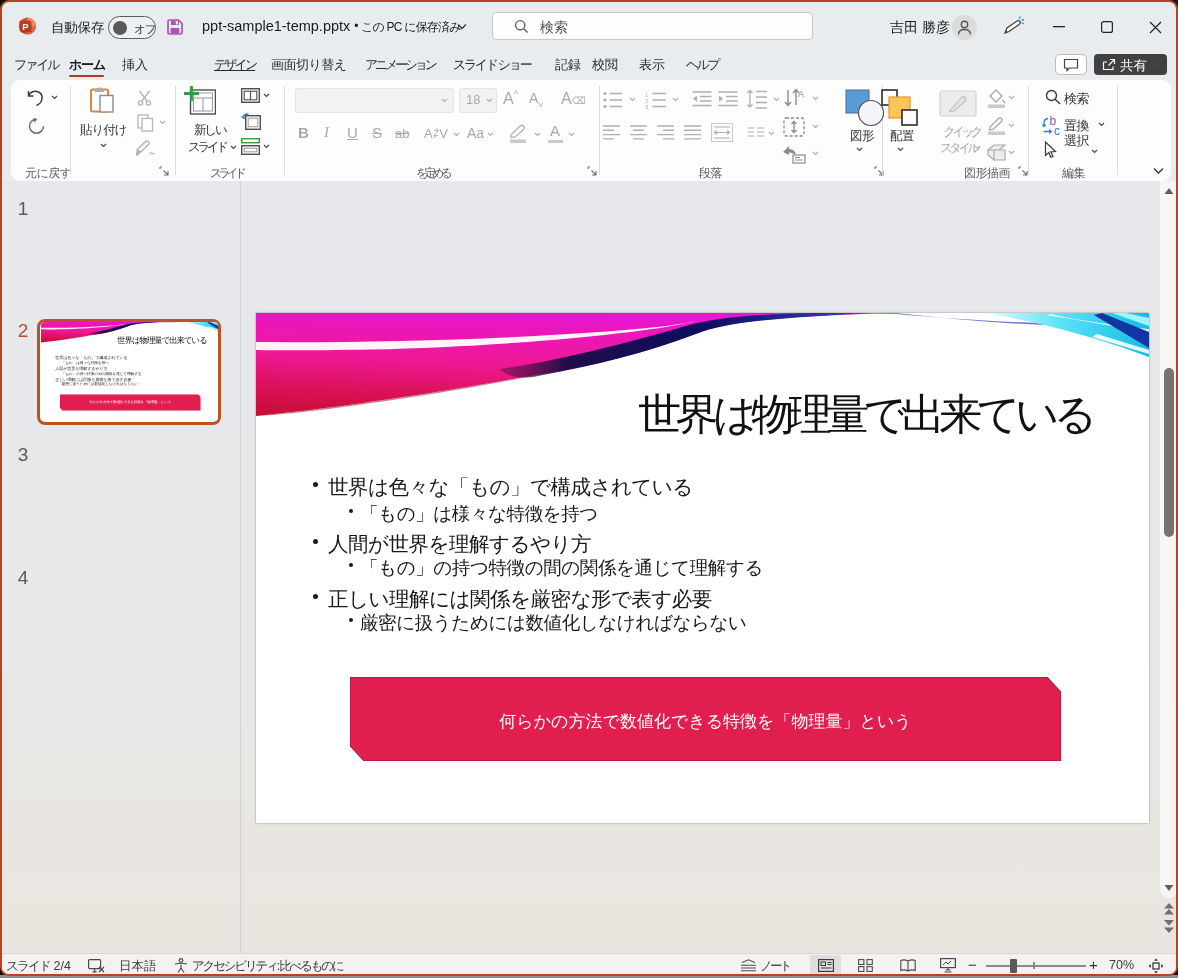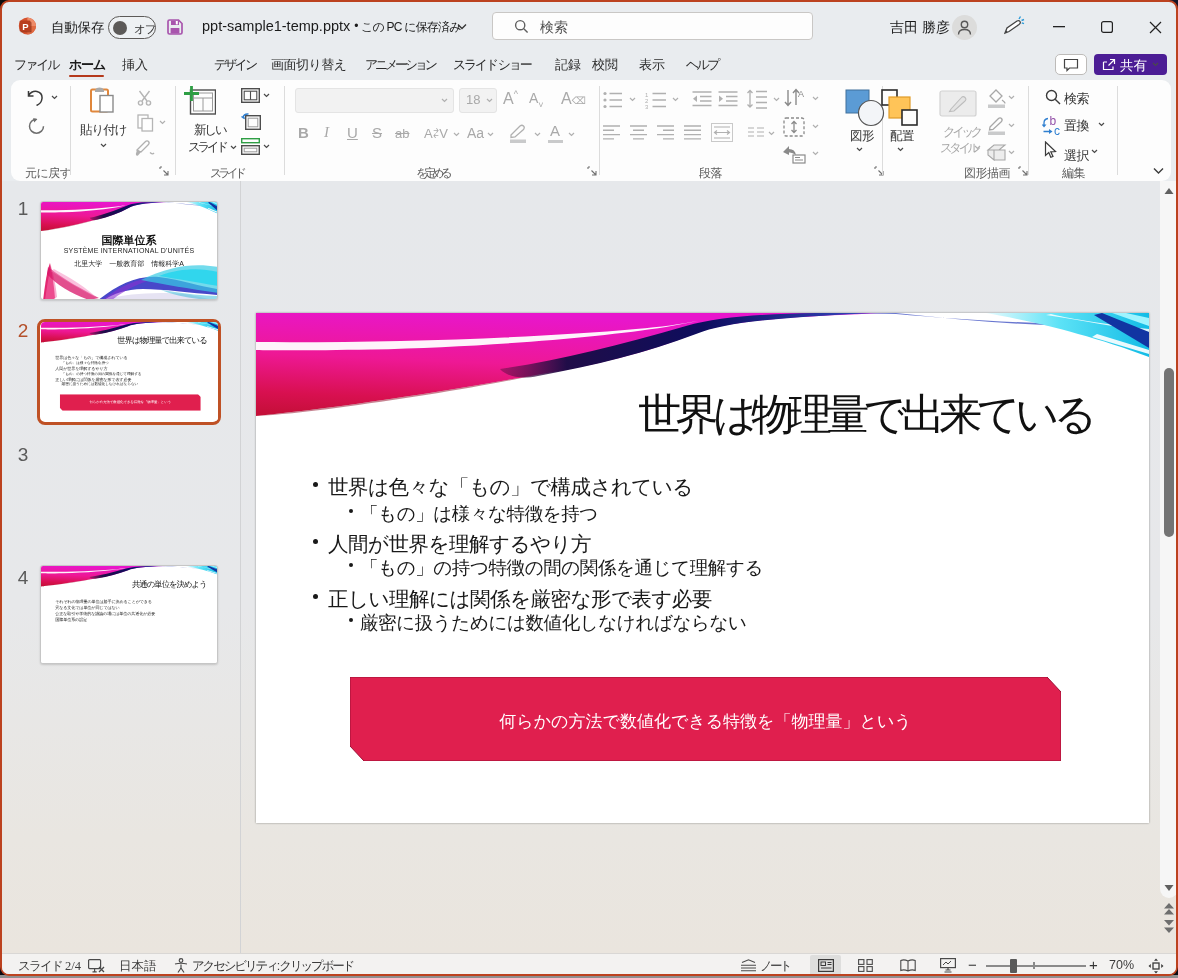--- a/index.html
+++ b/index.html
@@ -16,21 +16,21 @@
   }
   .ttxt { position:absolute; font-size:15px; color:#1b1b1b; white-space:nowrap; }
   #toggle { position:absolute; left:106px; top:14px; width:48px; height:23px; border:1px solid #5c5a58; border-radius:12px; background:#eef1f3; }
   #toggle .knob { position:absolute; left:4px; top:3.5px; width:14px; height:14px; border-radius:50%; background:#5c5a58; }
   #toggle .lab { position:absolute; left:25px; top:5px; font-size:11.5px; color:#333; letter-spacing:-1px; white-space:nowrap;}
   #searchbox { position:absolute; left:490px; top:10px; width:321px; height:28px; background:#fdfdfd; border:1px solid #c9c7c5; border-radius:4px; }
   #tabs { position:absolute; left:0; top:46px; width:100%; height:32px; }
   .tab { position:absolute; top:8px; font-size:13px; color:#2b2b2b; white-space:nowrap; }
   #home-underline { position:absolute; left:67px; top:26.5px; width:35px; height:2.5px; background:#b5391b; border-radius:2px; }
   #commentbtn { position:absolute; left:1053px; top:6px; width:32px; height:21px; background:#fff; border:1px solid #bdbbb9; border-radius:5px; }
-  #sharebtn { position:absolute; left:1092px; top:6px; width:73px; height:21px; background:#4c1d95; border-radius:4px; color:#fff; }
+  #sharebtn { position:absolute; left:1092px; top:6px; width:73px; height:21px; background:#404040; border-radius:4px; color:#fff; }
   #ribbon { position:absolute; left:9px; top:78px; width:1160px; height:101px; background:#fdfdfd; border-radius:9px; }
   .rsep { position:absolute; top:6px; height:89px; width:1px; background:#dcdcdc; }
   .rlabel { position:absolute; top:85px; font-size:12px; color:#5c5c5c; white-space:nowrap; letter-spacing:-0.5px;}
   .rtext { position:absolute; font-size:12.5px; color:#333; white-space:nowrap; letter-spacing:-0.5px;}
   .gray { color:#a9a9a9 !important; }
   .chev { position:absolute; width:7px; height:5px; }
   .chev path { stroke:#4a4a4a; stroke-width:1.2; fill:none; }
   .chev.g path { stroke:#b0b0b0; }
   #content { position:absolute; left:0; top:179px; width:1174px; height:772px;
     background:linear-gradient(180deg,#e6e8eb 0%, #e7e8ea 55%, #e9e6e1 85%, #eae5de 100%); }
@@ -108,21 +108,21 @@
         <path d="M1,1 L12,12 M12,1 L1,12" stroke="#222" stroke-width="1.2"></path>
       </svg>
   </div>
 
   <div id="tabs">
     <div class="tab" style="left:12px;letter-spacing:-2.2px;">ファイル</div>
     <div class="tab" style="left:67px;letter-spacing:-1.2px;font-weight:700;color:#1b1b1b;">ホーム</div>
     <div id="home-underline"></div>
     <div class="tab" style="left:120px;">挿入</div>
     <div class="tab" style="left:166px;margin-top:29px;">描画</div>
-    <div class="tab" style="left:212px;letter-spacing:-3px;">デザイン</div>
+    <div class="tab" style="left:212px;letter-spacing:-3px;text-decoration:underline;">デザイン</div>
     <div class="tab" style="left:269px;letter-spacing:-0.5px;">画面切り替え</div>
     <div class="tab" style="left:363px;letter-spacing:-3.3px;">アニメーション</div>
     <div class="tab" style="left:451px;letter-spacing:-2.4px;">スライド ショー</div>
     <div class="tab" style="left:553px;">記録</div>
     <div class="tab" style="left:590px;">校閲</div>
     <div class="tab" style="left:637px;font-family:Liberation Mono, monospace;">表示</div>
     <div class="tab" style="left:684px;letter-spacing:-2.7px;">ヘルプ</div>
     <div id="commentbtn">
       <svg style="position:absolute;left:7px;top:3px;" width="16" height="14" viewBox="0 0 16 14">
           <path d="M1.5,1.5 H14.5 V10 H6.5 L4,12.5 V10 H1.5 Z" fill="none" stroke="#444" stroke-width="1.2"></path>
@@ -414,21 +414,21 @@
         <path d="M1.5,16.5 L8,16.5" stroke="#2f7fd0" stroke-width="1.3" fill="none"></path>
         <path d="M10.5,16.5 L7,14 L7,19 Z" fill="#2f7fd0"></path>
       </svg>
     <div class="rtext" style="left:1053px;top:37px;font-size:13px;">置換</div>
     <svg class="chev" style="left:1087px;top:42px;">
         <path d="M1,1 L3.5,3.5 L6,1"></path>
       </svg>
     <svg class="abs" style="left:1033px;top:61px;" width="13" height="17" viewBox="0 0 13 17">
         <path d="M1.5,1 L11.5,10.5 L6.8,10.8 L9,15.5 L6.8,16.3 L4.8,11.5 L1.5,14.5 Z" fill="none" stroke="#3b3b3b" stroke-width="1.2"></path>
       </svg>
-    <div class="rtext" style="left:1053px;top:67px;font-size:13px;">選択</div>
+    <div class="rtext" style="left:1053px;top:52px;font-size:13px;">選択</div>
     <svg class="chev" style="left:1080px;top:69px;">
         <path d="M1,1 L3.5,3.5 L6,1"></path>
       </svg>
     <div class="rlabel" style="left:1051px;">編集</div>
     <div class="rsep" style="left:1106px;"></div>
     <svg class="abs" style="left:1142px;top:87px;" width="11" height="8" viewBox="0 0 11 8">
         <path d="M1,1.5 L5.5,6 L10,1.5" stroke="#3b3b3b" stroke-width="1.4" fill="none"></path>
       </svg>
   </div>
 
@@ -476,31 +476,20 @@
           <path d="M118,20 C140,12 160,12 177,16 L177,30 C155,26 135,23 118,20 Z" fill="#20d4ee" opacity="0.8"></path>
           <path d="M120,34 C145,38 165,40 177,40 L177,44 C155,44 135,40 120,34 Z" fill="#30b8d8" opacity="0.5"></path>
         </g>
       </defs>
     </svg>
     <div class="thumbnum" style="top:17px;">1</div>
     <div class="thumbnum" style="top:139px;color:#b4502a;">2</div>
     <div class="thumbnum" style="top:263px;">3</div>
     <div class="thumbnum" style="top:386px;">4</div>
 
-    <div class="thumb" id="th1" style="top:20px;">
-      <svg width="178" height="30" viewBox="0 0 893 151" preserveAspectRatio="none">
-          <use href="#wave" transform="scale(1,1.42)"></use>
-        </svg>
-      <div style="position:absolute;left:0;top:31px;width:100%;text-align:center;font-size:11px;font-weight:700;color:#111;">国際単位系</div>
-      <div style="position:absolute;left:0;top:45px;width:100%;text-align:center;font-size:7px;color:#222;letter-spacing:0.2px;">SYSTÈME INTERNATIONAL D'UNITÉS</div>
-      <div style="position:absolute;left:0;top:57px;width:100%;text-align:center;font-size:7px;color:#222;">北里大学　一般教育部　情報科学A</div>
-      <svg style="position:absolute;left:0;top:54px;" width="178" height="45" viewBox="0 0 178 45">
-          <use href="#botwave"></use>
-        </svg>
-    </div>
 
     <div id="selframe"></div>
     <div class="thumb" id="th2" style="left:39px;top:141px;width:177px;height:99px;border:none;border-radius:4px;box-shadow:none;">
       <div class="minislide" style="position:absolute;left:0;top:0;width:893px;height:510px;transform:scale(0.1982);transform-origin:0 0;background:#fff;">
         <svg width="893" height="110" viewBox="0 0 893 110">
             <use href="#wave"></use>
           </svg>
         <div style="position:absolute;right:57px;top:66px;font-size:42px;color:#111;letter-spacing:-4.8px;white-space:nowrap;">世界は物理量で出来ている</div>
         <div class="b1" style="left:72px;top:164px;">世界は色々な「もの」で構成されている</div>
         <div class="b2" style="left:104px;top:192px;">「もの」は様々な特徴を持つ</div>
@@ -511,32 +500,20 @@
         <div style="position:absolute;left:95px;top:364px;width:711px;height:84px;">
           <svg width="711" height="84" viewBox="0 0 711 84">
               <path d="M0,0 H697 L711,15 V84 H14 L0,69 Z" fill="#e01f4e"></path>
             </svg>
           <div style="position:absolute;left:0;top:30px;width:100%;text-align:center;color:#fff;font-size:17px;">何らかの方法で数値化できる特徴を「物理量」という</div>
         </div>
       </div>
     </div>
 
 
-    <div class="thumb" id="th4" style="top:384px;">
-      <div class="minislide" style="position:absolute;left:0;top:0;width:893px;height:510px;transform:scale(0.1982);transform-origin:0 0;background:#fff;">
-        <svg width="893" height="110" viewBox="0 0 893 110">
-            <use href="#wave"></use>
-          </svg>
-        <div style="position:absolute;right:57px;top:66px;font-size:42px;color:#111;letter-spacing:-4.8px;white-space:nowrap;">共通の単位を決めよう</div>
-        <div class="b1" style="left:72px;top:164px;">それぞれの物理量の単位は勝手に決めることができる</div>
-        <div class="b1" style="left:72px;top:194px;">異なる文化では単位が同じではない</div>
-        <div class="b1" style="left:72px;top:224px;">公正な取引や学術的な議論の場には単位の共通化が必要</div>
-        <div class="b1" style="left:72px;top:254px;">国際単位系の設定</div>
-      </div>
-    </div>
     <div id="panelsep"></div>
 
     <div id="slide">
       <svg width="893" height="110" viewBox="0 0 893 110" style="position:absolute;left:0;top:0;">
           <use href="#wave"></use>
         </svg>
       <div style="position:absolute;right:57px;top:73px;font-size:43px;color:#111;letter-spacing:-5.6px;white-space:nowrap;">世界は物理量で出来ている</div>
       <div class="dot" style="left:57px;top:169px;"></div>
         <div class="b1" style="left:72px;top:160px;">世界は色々な「もの」で構成されている</div>
       <div class="dot" style="left:93px;top:196px;width:4px;height:4px;"></div>
@@ -568,32 +545,32 @@
       </svg>
     <svg class="abs" style="left:1161px;top:722px;" width="12" height="13" viewBox="0 0 12 13">
         <path d="M6,0 L11,5.5 L1,5.5 Z M6,6 L11,11.5 L1,11.5 Z" fill="#6e6e6e"></path>
       </svg>
     <svg class="abs" style="left:1161px;top:739px;" width="12" height="13" viewBox="0 0 12 13">
         <path d="M6,5.5 L11,0 L1,0 Z M6,13 L11,7.5 L1,7.5 Z" fill="#6e6e6e"></path>
       </svg>
   </div>
 
   <div id="statusbar">
-    <div class="stxt" style="left:16px;font-family:Liberation Serif, serif;"><span style="letter-spacing:-1.8px;">スライド</span> 2/4</div>
+    <div class="stxt" style="left:4px;"><span style="letter-spacing:-1.8px;">スライド</span> 2/4</div>
     <svg class="abs" style="left:86px;top:5px;" width="17" height="14" viewBox="0 0 17 14">
         <rect x="0.6" y="0.6" width="12" height="9" rx="1" fill="none" stroke="#4a4a4a" stroke-width="1.2"></rect>
         <path d="M4.5,12.8 H8.7 M6.6,9.6 V12.8" stroke="#4a4a4a" stroke-width="1.2"></path>
         <path d="M11,8 L16,13 M16,8 L11,13" stroke="#4a4a4a" stroke-width="1.3"></path>
       </svg>
     <div class="stxt" style="left:117px;">日本語</div>
     <svg class="abs" style="left:172px;top:4px;" width="14" height="15" viewBox="0 0 14 15">
         <circle cx="7" cy="2.5" r="1.8" fill="none" stroke="#4a4a4a" stroke-width="1.2"></circle>
         <path d="M1,6 Q7,4.5 13,6 M7,6.5 V10 M7,10 L4,14.5 M7,10 L10,14.5" fill="none" stroke="#4a4a4a" stroke-width="1.2"></path>
       </svg>
-    <div class="stxt" style="left:190px;letter-spacing:-2.2px;">アクセシビリティ: クリップボード</div>
+    <div class="stxt" style="left:190px;letter-spacing:-2.2px;">アクセシビリティ: 比べるものに</div>
     <svg class="abs" style="left:738px;top:5px;" width="17" height="13" viewBox="0 0 17 13">
         <path d="M2,3.5 L8.5,0.8 L15,3.5" fill="none" stroke="#4a4a4a" stroke-width="1.1"></path>
         <path d="M1,6.2 H16 M1,9 H16 M1,11.8 H16" stroke="#4a4a4a" stroke-width="1.1"></path>
       </svg>
     <div class="stxt" style="left:758px;letter-spacing:-2.8px;">ノート</div>
     <div class="abs" style="left:808px;top:1px;width:31px;height:21px;background:#dededd;border-radius:2px;"></div>
     <svg class="abs" style="left:816px;top:5px;" width="16" height="13" viewBox="0 0 16 13">
         <rect x="0.6" y="0.6" width="14.8" height="11.8" fill="none" stroke="#3a3a3a" stroke-width="1.2"></rect>
         <rect x="3" y="3" width="4.5" height="3.5" fill="none" stroke="#3a3a3a" stroke-width="1"></rect>
         <path d="M9.5,3.5 H13.5 M9.5,5.5 H13.5 M3,9 H13.5" stroke="#3a3a3a" stroke-width="1"></path>

